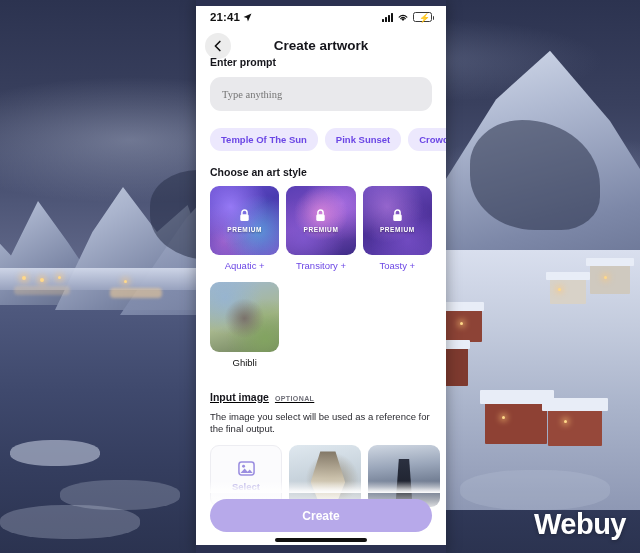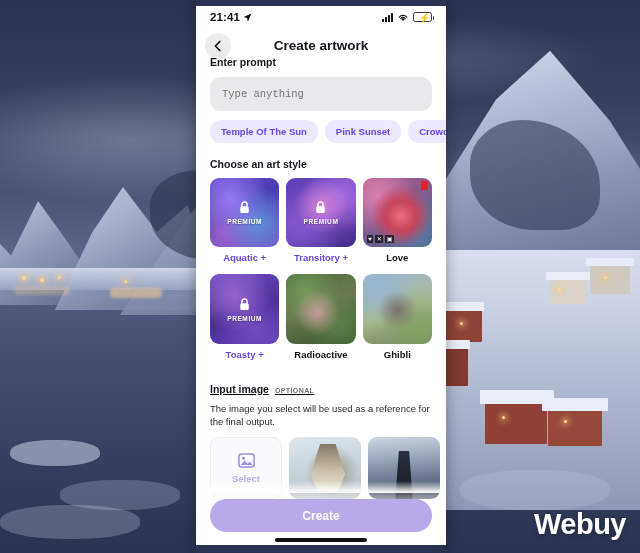--- a/index.html
+++ b/index.html
@@ -93,40 +93,40 @@
   .back-btn svg { width: 12px; height: 12px; }
   .page-title {
     position: absolute; left: 0; top: 0; width: 250px; line-height: 32px;
     text-align: center; font-size: 13.5px; font-weight: bold; color: #16161c;
   }
 
   
   .content { position: absolute; left: 0; top: 56px; width: 250px; height: 420px; }
   .sec-label { font-size: 10.5px; font-weight: bold; color: #16161c; padding: 0 14px; }
   .prompt-input {
-    margin: 9px 14px 0 14px; height: 34px; border-radius: 11px; background: #e9e9ec;
+    margin: 9px 14px 8px 14px; height: 34px; border-radius: 11px; background: #e9e9ec;
     display: flex; align-items: center; padding: 0 12px;
     font-size: 10.5px; color: #aeaeb4; cursor: text; border: none; width: calc(100% - 28px);
-    font-family: Liberation Mono, monospace;
+    font-family: Liberation Serif, serif;
   }
   .chips { display: flex; gap: 7px; padding: 9px 0 0 14px; white-space: nowrap; overflow: hidden; }
   .chip {
     background: #ece8fd; color: #6b46e5; font-size: 9.5px; font-weight: bold;
     border-radius: 11px; padding: 6px 11px; cursor: pointer; flex: none;
   }
   .sec-label.styles { padding-top: 15px; }
 
   .grid { padding: 8px 14px 0 14px; display: grid; grid-template-columns: repeat(3, 1fr);
     column-gap: 7px; row-gap: 4px; }
   .tile-wrap { cursor: pointer; }
   .tile {
     width: 100%; aspect-ratio: 1/1; border-radius: 9px; position: relative; overflow: hidden;
   }
   .tile-label {
-    text-align: center; font-size: 9.5px; font-weight: bold; padding: 5px 0 7px 0;
+    text-align: center; font-size: 9.5px; font-weight: normal; padding: 5px 0 7px 0;
     color: #111;
   }
   .tile-label.prem { color: #6b46e5; }
   .lock-box {
     position: absolute; left: 0; top: 0; width: 100%; height: 100%;
     display: flex; flex-direction: column; align-items: center; justify-content: center; gap: 3px;
   }
   .lock-ico { width: 13px; height: 15px; }
   .prem-word { font-size: 6.5px; font-weight: bold; color: #fff; letter-spacing: .6px;
     text-shadow: 0 1px 2px rgba(0,0,0,.4); }
@@ -344,49 +344,34 @@
             <svg class="lock-ico" viewBox="0 0 20 22">
               <path d="M6 9 V6.5 a4 4 0 0 1 8 0 V9" stroke="#fff" stroke-width="2.3" fill="none" stroke-linecap="round"></path>
               <rect x="3.5" y="9" width="13" height="10.5" rx="2.4" fill="#fff"></rect>
             </svg>
             <span class="prem-word">PREMIUM</span>
           </div>
         </div>
         <div class="tile-label prem">Transitory +</div>
       </div>
 
-      <div class="tile-wrap">
-        <div class="tile art-love">
-          <div class="badge-red"></div>
-          <div class="mini-icons">
-            <span>♥</span>
-            <span>✕</span>
-            <span>▣</span>
-          </div>
-        </div>
-        <div class="tile-label">Love</div>
-      </div>
 
       <div class="tile-wrap">
         <div class="tile art-toasty">
           <div class="lock-box">
             <svg class="lock-ico" viewBox="0 0 20 22">
               <path d="M6 9 V6.5 a4 4 0 0 1 8 0 V9" stroke="#fff" stroke-width="2.3" fill="none" stroke-linecap="round"></path>
               <rect x="3.5" y="9" width="13" height="10.5" rx="2.4" fill="#fff"></rect>
             </svg>
             <span class="prem-word">PREMIUM</span>
           </div>
         </div>
         <div class="tile-label prem">Toasty +</div>
       </div>
 
-      <div class="tile-wrap">
-        <div class="tile art-radio"></div>
-        <div class="tile-label">Radioactive</div>
-      </div>
 
       <div class="tile-wrap">
         <div class="tile art-ghibli"></div>
         <div class="tile-label">Ghibli</div>
       </div>
 
     </div>
 
     <div class="inimg-head">
       <span class="inimg-title">Input image</span>

